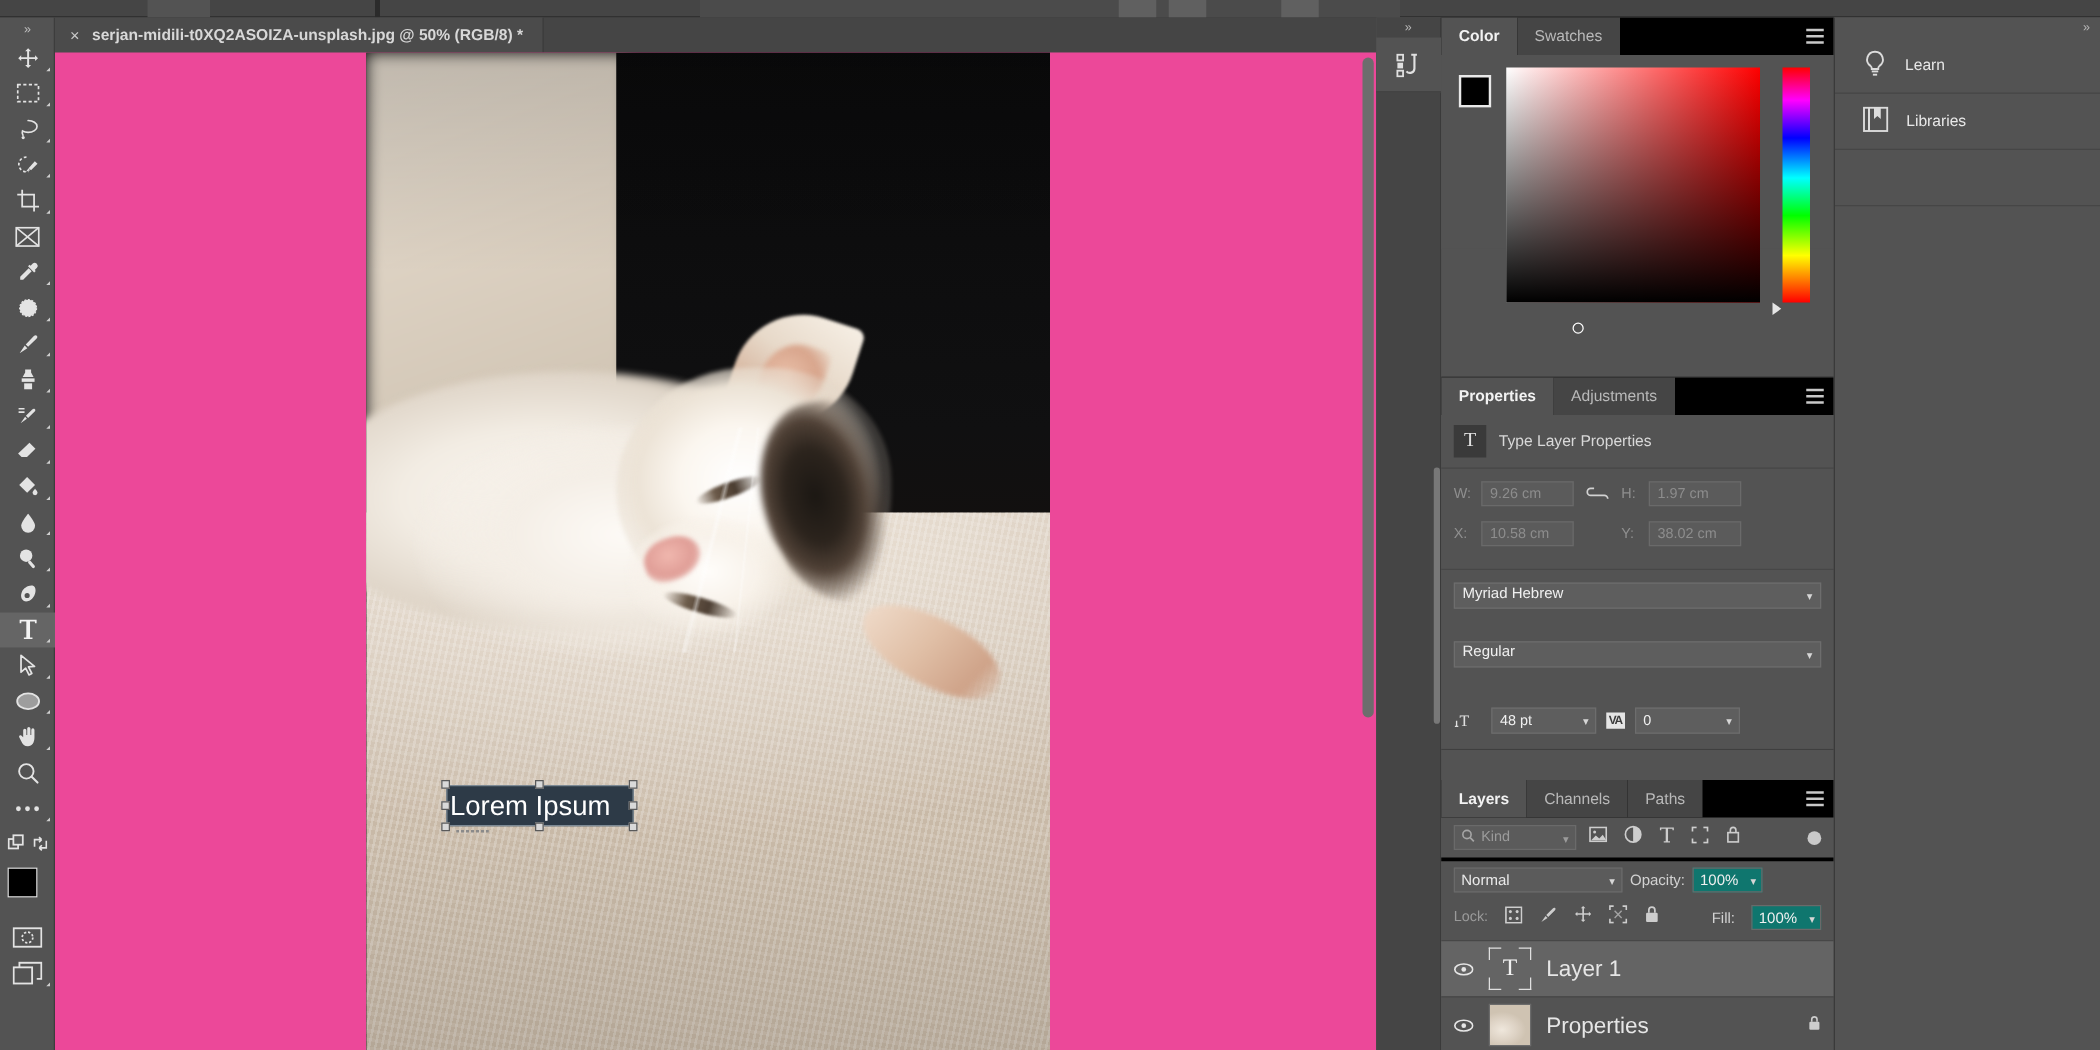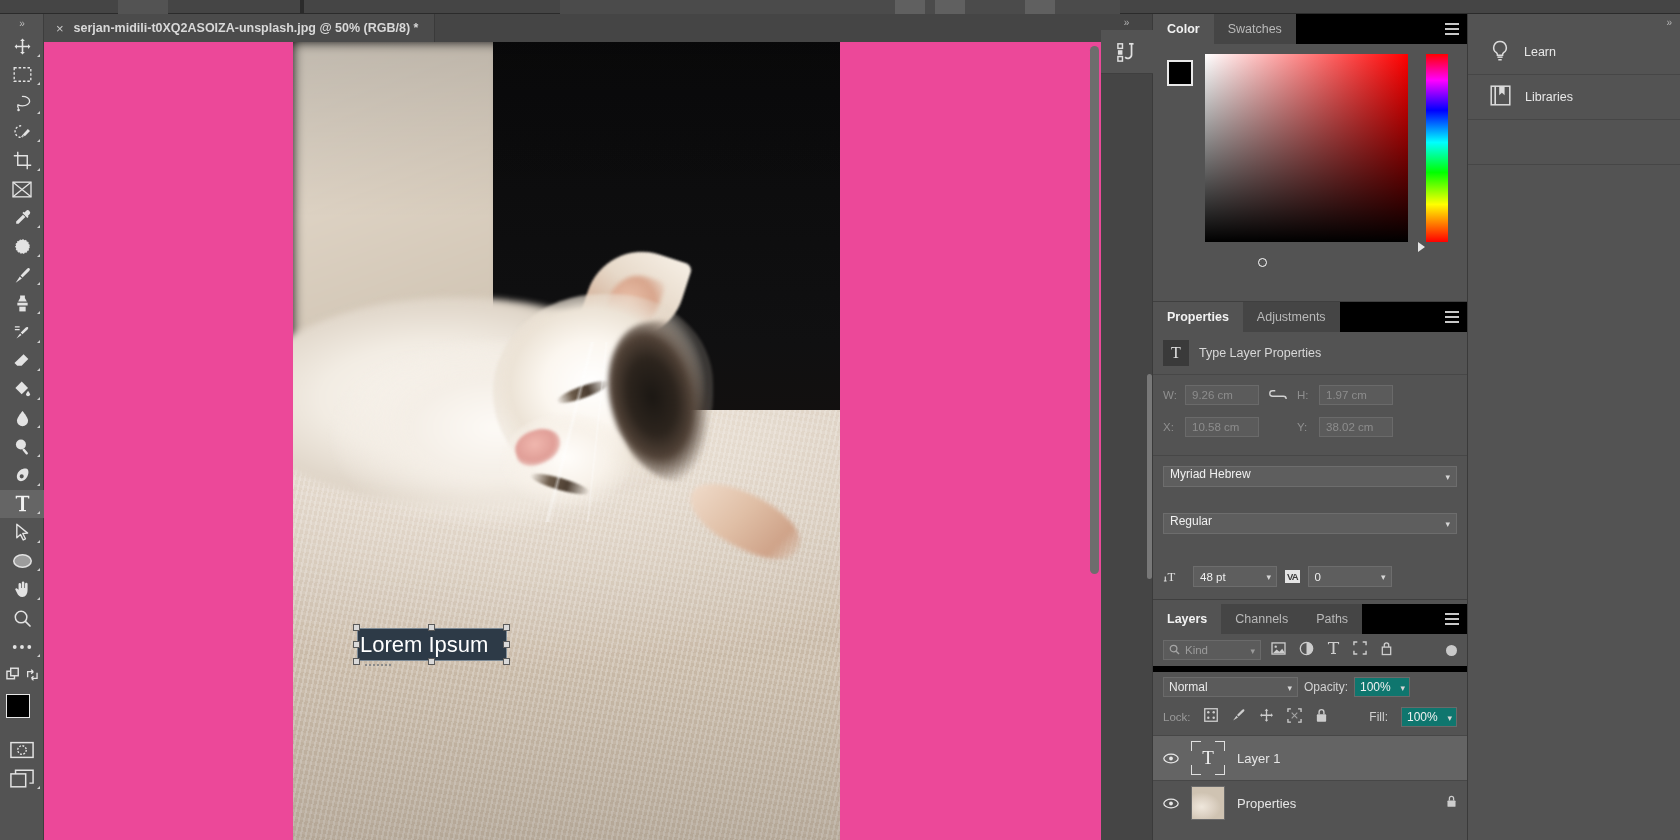--- a/index.html
+++ b/index.html
@@ -340,21 +340,21 @@
   .glyph-ico { width:22px; color:#e0e0e0; font-size:12px; display:flex; align-items:center; gap:1px; }
   .va-ico {
     background:#e5e5e5; color:#3c3c3c; font-size:9.5px; font-weight:bold;
     padding:1px 2px; letter-spacing:-1px;
   }
 
   
   .layerspanel { background:#535353; }
   .filterrow {
     display:flex; align-items:center; gap:10px;
-    padding:6px 10px; border-bottom:6px solid #000000;
+    padding:6px 10px; border-bottom:3px solid #000000;
   }
   .kindbox {
     position:relative; width:98px; height:20px;
     background:#5b5b5b; border:1px solid #6a6a6a;
     display:flex; align-items:center; gap:5px; padding:0 5px;
     font-size:11.5px; color:#9b9b9b;
   }
   .kindbox .caret { position:absolute; right:5px; top:5px; font-size:9px; color:#9b9b9b; }
   .filtericons { display:flex; align-items:center; gap:13px; color:#cdcdcd; }
   .toggle-dot {
@@ -402,21 +402,21 @@
   .lthumb .b1 { left:0; top:0; border-right:none; border-bottom:none; }
   .lthumb .b2 { right:0; top:0; border-left:none; border-bottom:none; }
   .lthumb .b3 { left:0; bottom:0; border-right:none; border-top:none; }
   .lthumb .b4 { right:0; bottom:0; border-left:none; border-top:none; }
   .lthumb .bg-mini {
     width:34px; height:34px; border:1px solid #6b6b6b;
     background:
       radial-gradient(ellipse 60% 45% at 30% 62%, #efe7dc 0%, #ddd2c4 60%, #cfc3b2 100%),
       linear-gradient(135deg,#0b0b0c 0%, #0b0b0c 45%, #e6ddd0 46%, #ded3c5 100%);
   }
-  .lname { font-size:13px; color:#e6e6e6; }
+  .lname { font-size:18px; color:#e6e6e6; }
   .locksm { margin-left:auto; color:#c9c9c9; font-size:12px; }
 
   
   .rail {
     position:absolute; left:366px; top:0; width:213px; height:826px;
     background:#535353; border-left:1px solid #3a3a3a;
   }
   .rail .chevrow {
     height:16px; display:flex; align-items:center; justify-content:flex-end;
     padding-right:8px; color:#b5b5b5; font-size:10px;
@@ -801,21 +801,21 @@
           <span class="va-ico">VA</span>
           <span class="sizebox">
             <span>0</span>
             <span class="caret">▾</span>
           </span>
         </div>
       </div>
 
       <div class="divider"></div>
 
-      <div class="panel-tabs" style="margin-top:4px;">
+      <div class="panel-tabs" style="margin-top:24px;">
         <div class="ptab active">Layers</div>
         <div class="ptab">Channels</div>
         <div class="ptab">Paths</div>
         <div class="menu-btn">
             <i></i>
             <i></i>
             <i></i>
           </div>
       </div>
 

